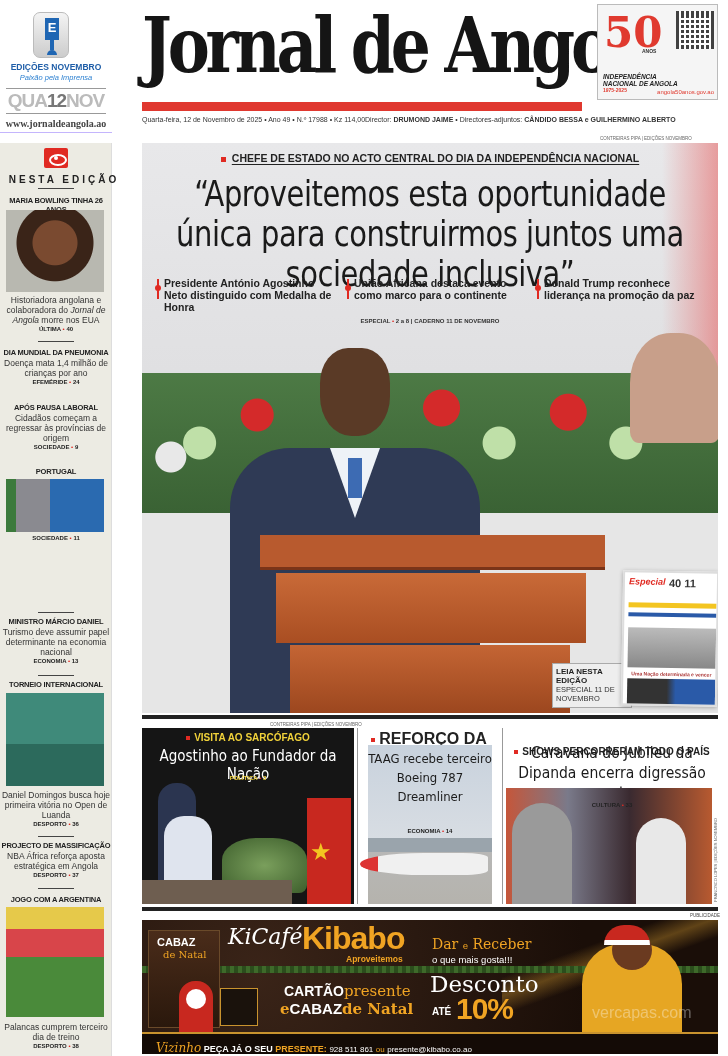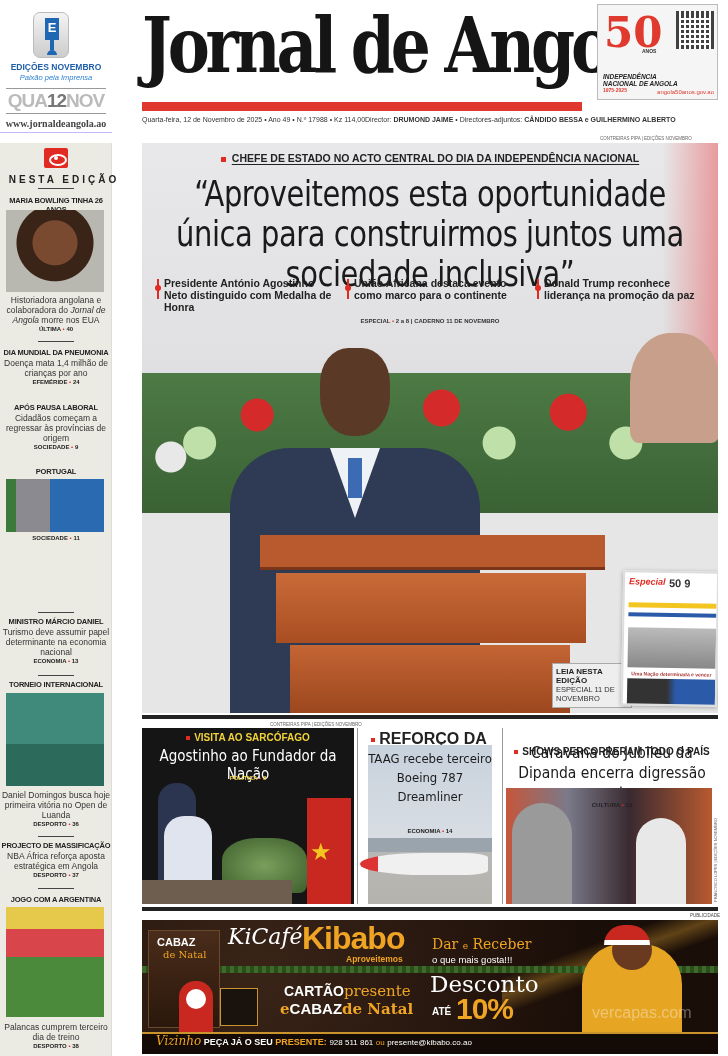--- a/index.html
+++ b/index.html
@@ -149,21 +149,21 @@
 #ad .dar{position:absolute;left:290px;top:16px;font-size:14px;color:#f0a423;font-family:"DejaVu Serif",serif}
 #ad .dar small{font-size:9px;color:#f0a423}
 #ad .oque{position:absolute;left:290px;top:34px;font-size:9.5px;color:#fff}
 #ad .desc{position:absolute;left:288px;top:51px;font-size:23px;color:#fff;font-family:"DejaVu Serif",serif}
 #ad .ate{position:absolute;left:290px;top:86px;font-size:10px;font-weight:bold;color:#fff}
 #ad .pct{position:absolute;left:314px;top:72px;font-size:30px;font-weight:bold;color:#f0a423;letter-spacing:-1px}
 #ad .woman{position:absolute;left:440px;top:24px;width:100px;height:88px;background:#e6a623;border-radius:40px 40px 0 0}
 #ad .woman::before{content:"";position:absolute;left:30px;top:-14px;width:40px;height:40px;background:#6a3a20;border-radius:50%}
 #ad .hat{position:absolute;left:462px;top:5px;width:46px;height:20px;background:#c8281f;border-bottom:5px solid #fff;border-radius:20px 20px 0 0}
 #ad .stripe{position:absolute;left:360px;top:0;width:216px;height:112px;background:linear-gradient(160deg,transparent 30%,rgba(201,147,46,.4) 40%,transparent 50%)}
-#ad .foot{position:absolute;left:14px;top:114px;font-size:9px;font-weight:bold;color:#fff;white-space:nowrap}
+#ad .foot{position:absolute;left:14px;top:121px;font-size:9px;font-weight:bold;color:#fff;white-space:nowrap}
 #ad .foot i{font-family:"DejaVu Serif",serif;color:#f0a423;font-size:12px;font-weight:normal}
 #ad .foot .o{color:#f0a423}
 #ad .foot .n{font-weight:normal;font-size:8px}
 #ad .wm{position:absolute;left:450px;top:84px;font-size:16px;color:rgba(255,255,255,.35)}
 </style>
 </head>
 <body>
 
 <div id="brand" class="abs">
   <div class="logo">
@@ -285,21 +285,21 @@
       <div class="head"></div>
   </div>
   <div class="podium">
       <div class="top"></div>
       <div class="front"></div>
       <div class="bottom"></div>
     </div>
   <div class="leia"><b>LEIA NESTA EDIÇÃO</b><span>ESPECIAL 11 DE NOVEMBRO</span></div>
   <div class="cover">
     <div class="c1">Especial</div>
-    <div class="c2">50 9</div>
+    <div class="c2">40 11</div>
     <div class="stripe"></div>
       <div class="stripe2"></div>
       <div class="pics"></div>
     <div class="cap">Uma Nação determinada e vencer</div>
     <div class="people"></div>
   </div>
 </div>
 
 <div id="rule2" class="abs"></div>
 <div id="credit2" class="abs">CONTREIRAS PIPA | EDIÇÕES NOVEMBRO</div>

